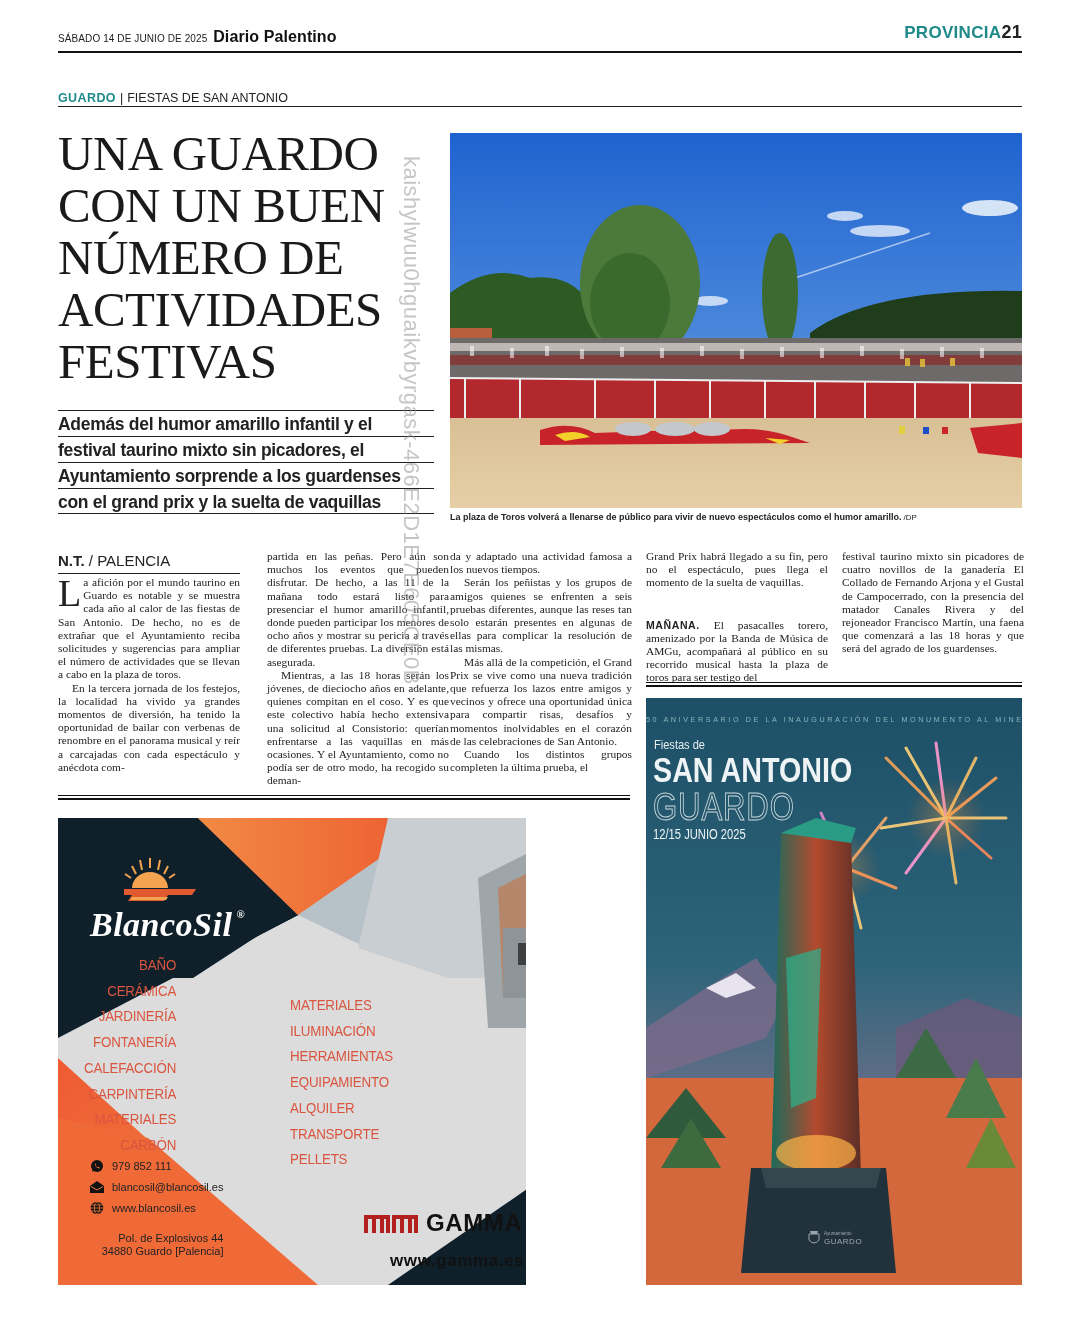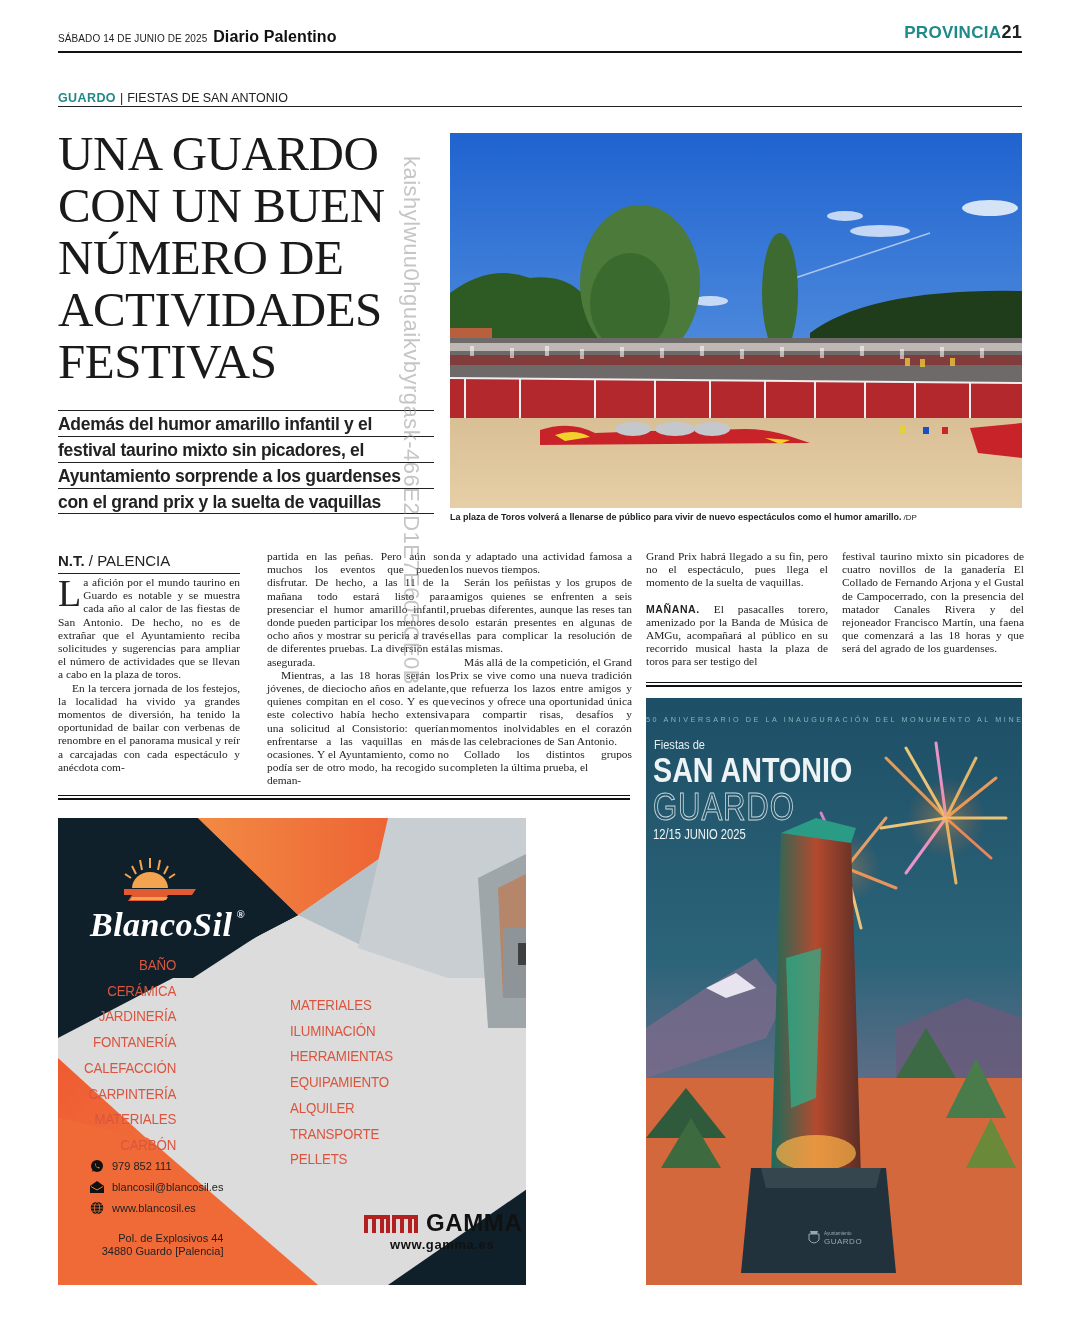--- a/index.html
+++ b/index.html
@@ -34,21 +34,21 @@
   .caption .credit { font-weight: normal; font-size: 8px; margin-left: 2px; }
 
   
   .byline { position: absolute; left: 58px; top: 552px; width: 182px; font-family: "Liberation Sans", sans-serif; font-size: 15px; color: #222; border-bottom: 1.5px solid #222; padding-bottom: 4px; }
   .byline b { font-weight: bold; }
 
   
   .col { position: absolute; width: 182px; font-family: "Liberation Serif", serif; font-size: 11.4px; line-height: 13.2px; color: #222; text-align: justify; hyphens: manual; }
   .col p { text-indent: 14px; }
   .col p.noind { text-indent: 0; }
-  .col p.gap { margin-top: 13px; }
+  .col p.gap { margin-top: 29px; }
   .col1 { left: 58px; top: 576px; }
   .col2 { left: 267px; top: 550px; }
   .col3 { left: 450px; top: 550px; }
   .col4 { left: 646px; top: 550px; }
   .col5 { left: 842px; top: 550px; }
   .dropcap { float: left; font-size: 38px; line-height: 30px; margin: 2px 2px 0 0; font-family: "Liberation Serif", serif; }
   .lead-label { font-family: "Liberation Sans", sans-serif; font-weight: bold; letter-spacing: 0.6px; font-size: 10.5px; }
 
   .double-rule { position: absolute; height: 5px; border-top: 1.5px solid #111; border-bottom: 2.5px solid #111; }
   .dr-left { left: 58px; top: 795px; width: 572px; }
@@ -63,21 +63,21 @@
   .ad-blanco .list-right { position: absolute; left: 232px; top: 174px; text-align: left; }
   .ad-blanco .item { font-family: "Liberation Sans", sans-serif; font-size: 15.5px; line-height: 25.7px; color: #d9553f; letter-spacing: -0.2px; transform: scaleX(0.86); white-space: nowrap; }
   .ad-blanco .list-left .item { transform-origin: right center; }
   .ad-blanco .list-right .item { transform-origin: left center; }
   .ad-blanco .contacts { position: absolute; left: 32px; top: 337px; color: #222; font-family: "Liberation Sans", sans-serif; font-size: 11px; text-align: right; }
   .ad-blanco .contact { display: flex; align-items: center; height: 21px; }
   .ad-blanco .contact .ic { width: 14px; height: 14px; margin-right: 8px; display: inline-flex; align-items: center; justify-content: center; }
   .ad-blanco .address { margin-top: 14px; line-height: 13px; }
   .ad-blanco .gamma { position: absolute; left: 306px; top: 391px; text-align: left; }
   .ad-blanco .gamma-logo { display: flex; align-items: center; gap: 6px; font-family: "Liberation Sans", sans-serif; font-weight: bold; font-size: 24px; color: #111; letter-spacing: 0.6px; }
-  .ad-blanco .gamma-url { font-family: "Liberation Sans", sans-serif; font-weight: bold; font-size: 13px; color: #111; letter-spacing: 0.6px; margin-top: 0; margin-left: 26px; }
+  .ad-blanco .gamma-url { font-family: "Liberation Sans", sans-serif; font-weight: bold; font-size: 17px; color: #111; letter-spacing: 0.6px; margin-top: 14px; margin-left: 26px; }
 
   
   .ad-poster { position: absolute; left: 646px; top: 698px; width: 376px; height: 587px; overflow: hidden; background: #1c4d62; }
   .ad-poster .anniv { position: absolute; left: 0; right: 0; top: 17px; text-align: center; font-family: "Liberation Sans", sans-serif; font-size: 7.2px; letter-spacing: 2.6px; color: #86b6bd; white-space: nowrap; }
   .ad-poster .fiestas-de { position: absolute; left: 8px; top: 39px; font-family: "Liberation Sans", sans-serif; font-size: 13px; color: #e8eef0; transform: scaleX(0.85); transform-origin: left; }
   .ad-poster .title { position: absolute; left: 7px; top: 53px; font-family: "Liberation Sans", sans-serif; font-weight: bold; font-size: 35px; line-height: 38px; color: #eef3f5; transform: scaleX(0.82); transform-origin: left; white-space: nowrap; }
   .ad-poster .town { position: absolute; left: 7px; top: 89px; font-family: "Liberation Sans", sans-serif; font-size: 38px; line-height: 40px; color: transparent; -webkit-text-stroke: 1px #c9d6da; transform: scaleX(0.82); transform-origin: left; letter-spacing: 1px; }
   .ad-poster .dates { position: absolute; left: 7px; top: 128px; font-family: "Liberation Sans", sans-serif; font-size: 14px; color: #eef3f5; transform: scaleX(0.8); transform-origin: left; white-space: nowrap; }
   .ad-poster .art { position: absolute; left: 0; top: 0; }
   .ad-poster .council { position: absolute; left: 162px; top: 532px; font-family: "Liberation Sans", sans-serif; color: #9aa8ae; display: flex; align-items: center; gap: 4px; }
@@ -209,21 +209,21 @@
   <p>En la tercera jornada de los festejos, la localidad ha vivido ya grandes momentos de diversión, ha tenido la oportunidad de bailar con verbenas de renombre en el panorama musical y reír a carcajadas con cada espectáculo y anécdota com-</p>
 </div>
 <div class="col col2">
   <p class="noind">partida en las peñas. Pero aún son muchos los eventos que pueden disfrutar. De hecho, a las 11 de la mañana todo estará listo para presenciar el humor amarillo infantil, donde pueden participar los menores de ocho años y mostrar su pericia a través de diferentes pruebas. La diversión está asegurada.</p>
   <p>Mientras, a las 18 horas serán los jóvenes, de dieciocho años en adelante, quienes compitan en el coso. Y es que este colectivo había hecho extensiva una solicitud al Consistorio: querían enfrentarse a las vaquillas en más ocasiones. Y el Ayuntamiento, como no podía ser de otro modo, ha recogido su deman-</p>
 </div>
 <div class="col col3">
   <p class="noind">da y adaptado una actividad famosa a los nuevos tiempos.</p>
   <p>Serán los peñistas y los grupos de amigos quienes se enfrenten a seis pruebas diferentes, aunque las reses tan solo estarán presentes en algunas de ellas para complicar la resolución de las mismas.</p>
   <p>Más allá de la competición, el Grand Prix se vive como una nueva tradición que refuerza los lazos entre amigos y vecinos y ofrece una oportunidad única para compartir risas, desafíos y momentos inolvidables en el corazón de las celebraciones de San Antonio.</p>
-  <p>Collado los distintos grupos completen la última prueba, el</p>
+  <p>Cuando los distintos grupos completen la última prueba, el</p>
 </div>
 <div class="col col4">
   <p class="noind">Grand Prix habrá llegado a su fin, pero no el espectáculo, pues llega el momento de la suelta de vaquillas.</p>
   <p class="noind gap"><span class="lead-label">MAÑANA.</span><span> El pasacalles torero, amenizado por la Banda de Música de AMGu, acompañará al público en su recorrido musical hasta la plaza de toros para ser testigo del</span></p>
 </div>
 <div class="col col5">
   <p class="noind">festival taurino mixto sin picadores de cuatro novillos de la ganadería El Collado de Fernando Arjona y el Gustal de Campocerrado, con la presencia del matador Canales Rivera y del rejoneador Francisco Martín, una faena que comenzará a las 18 horas y que será del agrado de los guardenses.</p>
 </div>
 
 <div class="double-rule dr-left"></div>

